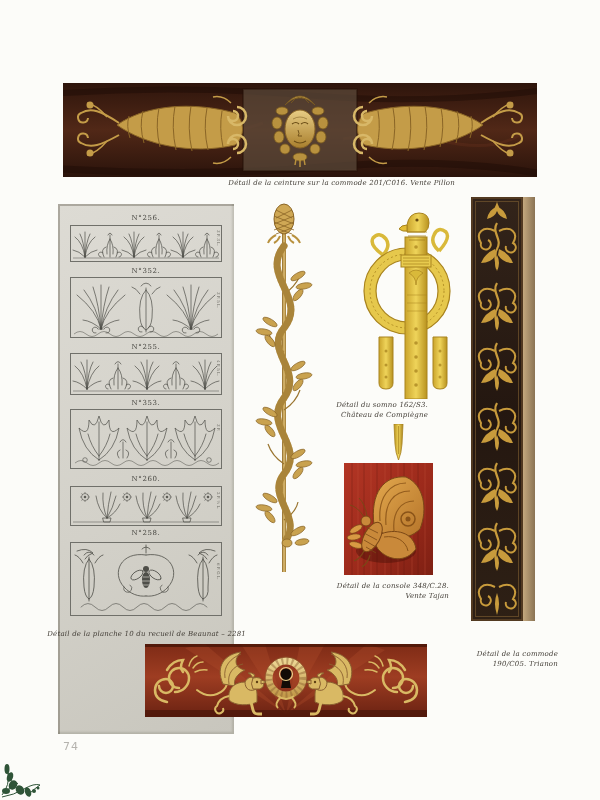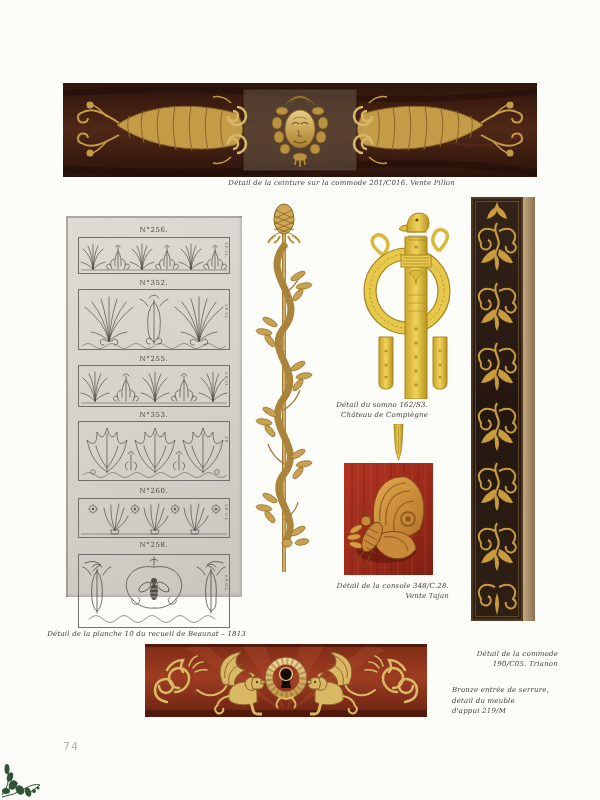--- a/index.html
+++ b/index.html
@@ -72,21 +72,21 @@
       <ellipse cx="237" cy="46" rx="15" ry="19" fill="url(#fz-goldf)" stroke="#8a6526" stroke-width="1"></ellipse>
       <path d="M229,41 q4,-3 7,0 M238,41 q4,-3 7,0" stroke="#6b4d16" stroke-width="1.2" fill="none"></path>
       <path d="M235,47 q2,4 0,6 l4,0" stroke="#6b4d16" stroke-width=".9" fill="none"></path>
       <path d="M231,58 q6,4 12,0" stroke="#6b4d16" stroke-width="1.1" fill="none"></path>
       <path d="M230,36 q7,-4 14,0" stroke="#6b4d16" stroke-width=".8" fill="none" opacity=".6"></path>
       <path d="M237,76 l0,8 M233,76 l-1,6 M241,76 l1,6" stroke="#b8913e" stroke-width="1.5"></path>
     </svg>
   </div>
   <div class="cap center" style="left:155px;top:179px;width:300px;">Détail de la ceinture sur la commode 201/C016. Vente Pillon</div>
 
-  <div class="plate" style="left:58px;top:216px;width:176px;height:381px;margin-left:8px;">
+  <div class="plate" style="left:58px;top:204px;width:176px;height:530px;">
 
     <div class="panel-label" style="top:10px;">N°256.</div>
     <div class="panel" style="left:12px;top:21px;width:152px;height:37px;">
       <svg viewBox="0 0 150 35">
         <defs>
           <g id="p1a" stroke="#4e4e48" stroke-width=".7" fill="none" stroke-linecap="round">
             <path d="M0,30 L0,8 M-2,8 Q0,4 2,8"></path>
             <path d="M0,12 Q-4,18 -3,27 M0,12 Q4,18 3,27"></path>
             <path d="M-6,30 q-4,-8 2,-10 M6,30 q4,-8 -2,-10"></path>
             <path d="M-9,30 a2.5,2.5 0 1,1 2,-4 M9,30 a2.5,2.5 0 1,0 -2,-4"></path>
@@ -228,21 +228,21 @@
         </g>
         <g fill="#4e4e48">
           <ellipse cx="75" cy="37" rx="4" ry="8"></ellipse>
           <circle cx="75" cy="26" r="3"></circle>
         </g>
         <path d="M72,34 h6 M71,38 h8 M72,42 h6 M73,23 q-2,-3 -4,-4 M77,23 q2,-3 4,-4" stroke="#d3d1c9" stroke-width=".7" fill="none"></path>
       </svg>
       <span class="side-label" style="left:150px;top:20px;">6 P. G L.</span>
     </div>
   </div>
-  <div class="cap center" style="left:46px;top:630px;width:200px;">Détail de la planche 10 du recueil de Beaunat – 1813</div>
+  <div class="cap center" style="left:46px;top:630px;width:200px;">Détail de la planche 10 du recueil de Beaunat – 2281</div>
 
   <div class="photo" style="left:254px;top:202px;width:62px;height:376px;">
     <svg viewBox="0 0 62 376" width="62" height="376">
       <defs>
         <linearGradient id="th-gv" x1="0" x2="1" y1="0" y2="0">
           <stop offset="0" stop-color="#8a6526"></stop>
             <stop offset=".5" stop-color="#e2c278"></stop>
             <stop offset="1" stop-color="#9a7530"></stop>
         </linearGradient>
       </defs>
@@ -475,25 +475,20 @@
       <use href="#es-half" transform="translate(282,0) scale(-1,1)"></use>
       <circle cx="141" cy="34" r="17" fill="none" stroke="url(#es-g)" stroke-width="7"></circle>
       <circle cx="141" cy="34" r="17" fill="none" stroke="#8a6030" stroke-width="7" stroke-dasharray="2,3" opacity=".45"></circle>
       <circle cx="141" cy="34" r="21" fill="none" stroke="#8a6030" stroke-width=".8" opacity=".6"></circle>
       <circle cx="141" cy="30" r="5.5" fill="#120b06"></circle>
       <path d="M138,33 L136,44 L146,44 L144,33 Z" fill="#120b06"></path>
       <circle cx="141" cy="30" r="6.5" fill="none" stroke="#e7cf8a" stroke-width="1.2"></circle>
       <path d="M133,52 q8,6 16,0 M135,54 q-6,6 -2,10 M147,54 q6,6 2,10" stroke="#d9b964" stroke-width="2" fill="none"></path>
     </svg>
   </div>
-  <div class="cap" style="left:452px;top:685px;width:110px;line-height:10.5px;">
-    <div>Bronze entrée de serrure,</div>
-    <div>détail du meuble</div>
-    <div>d'appui 219/M</div>
-  </div>
 
   <div class="pagenum" style="left:63px;top:740px;">74</div>
 
   <div class="photo" style="left:0;top:761px;width:42px;height:37px;">
     <svg viewBox="0 0 42 37" width="42" height="37">
       <g stroke="#2f5438" fill="none" stroke-width="1">
         <path d="M2,36 Q14,34 24,28 Q34,22 40,24 Q34,28 30,32"></path>
         <path d="M2,34 Q10,24 8,12 Q12,20 14,24"></path>
         <path d="M4,30 Q12,28 18,22"></path>
       </g>

